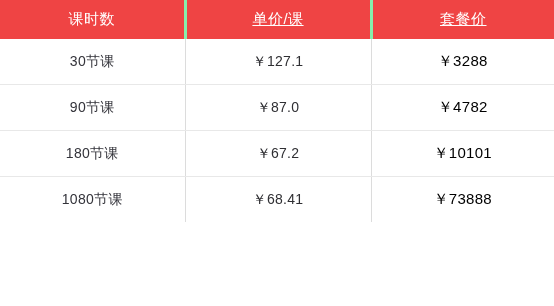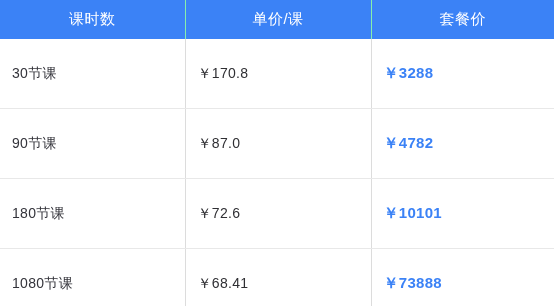--- a/index.html
+++ b/index.html
@@ -16,60 +16,61 @@
   .pricing-table {
     width: 554px;
     border-collapse: collapse;
     table-layout: fixed;
   }
   .pricing-table col.c1 { width: 185px; }
   .pricing-table col.c2 { width: 186px; }
   .pricing-table col.c3 { width: 183px; }
 
   thead tr {
-    background: #3b82f6;
+    background: #ef4444;
   }
   thead th {
     height: 39px;
     color: #ffffff;
     font-size: 15px;
     font-weight: normal;
     text-align: center;
     vertical-align: middle;
     padding: 0;
     letter-spacing: 0.5px;
   }
   thead th.col-sep {
-    border-left: 1px solid #86efac;
+    border-left: 3px solid #86efac;
+    text-decoration: underline;
   }
 
   tbody td {
     height: 45px;
-    text-align: left;
+    text-align: center;
     vertical-align: middle;
-    padding: 12px;
+    padding: 0;
     font-size: 14px;
     color: #33333a;
     border-bottom: 1px solid #e8e8e8;
     background: #ffffff;
     letter-spacing: 0.3px;
   }
   tbody td.col-sep {
     border-left: 1px solid #dcdcdc;
   }
   tbody tr:last-child td {
     border-bottom: none;
   }
   tbody td.price-unit {
     font-size: 14px;
     color: #2f2f33;
   }
   tbody td.price-package {
-    color: #3b82f6;
-    font-weight: bold;
+    color: #000000;
+    font-weight: normal;
     font-size: 15px;
   }
 </style>
 </head>
 <body>
 
 <table class="pricing-table">
   <colgroup>
     <col class="c1">
     <col class="c2">
@@ -78,31 +79,31 @@
   <thead>
     <tr>
       <th>课时数</th>
       <th class="col-sep">单价/课</th>
       <th class="col-sep">套餐价</th>
     </tr>
   </thead>
   <tbody>
     <tr>
       <td>30节课</td>
-      <td class="col-sep price-unit">￥170.8</td>
+      <td class="col-sep price-unit">￥127.1</td>
       <td class="col-sep price-package">￥3288</td>
     </tr>
     <tr>
       <td>90节课</td>
       <td class="col-sep price-unit">￥87.0</td>
       <td class="col-sep price-package">￥4782</td>
     </tr>
     <tr>
       <td>180节课</td>
-      <td class="col-sep price-unit">￥72.6</td>
+      <td class="col-sep price-unit">￥67.2</td>
       <td class="col-sep price-package">￥10101</td>
     </tr>
     <tr>
       <td>1080节课</td>
       <td class="col-sep price-unit">￥68.41</td>
       <td class="col-sep price-package">￥73888</td>
     </tr>
   </tbody>
 </table>
 

